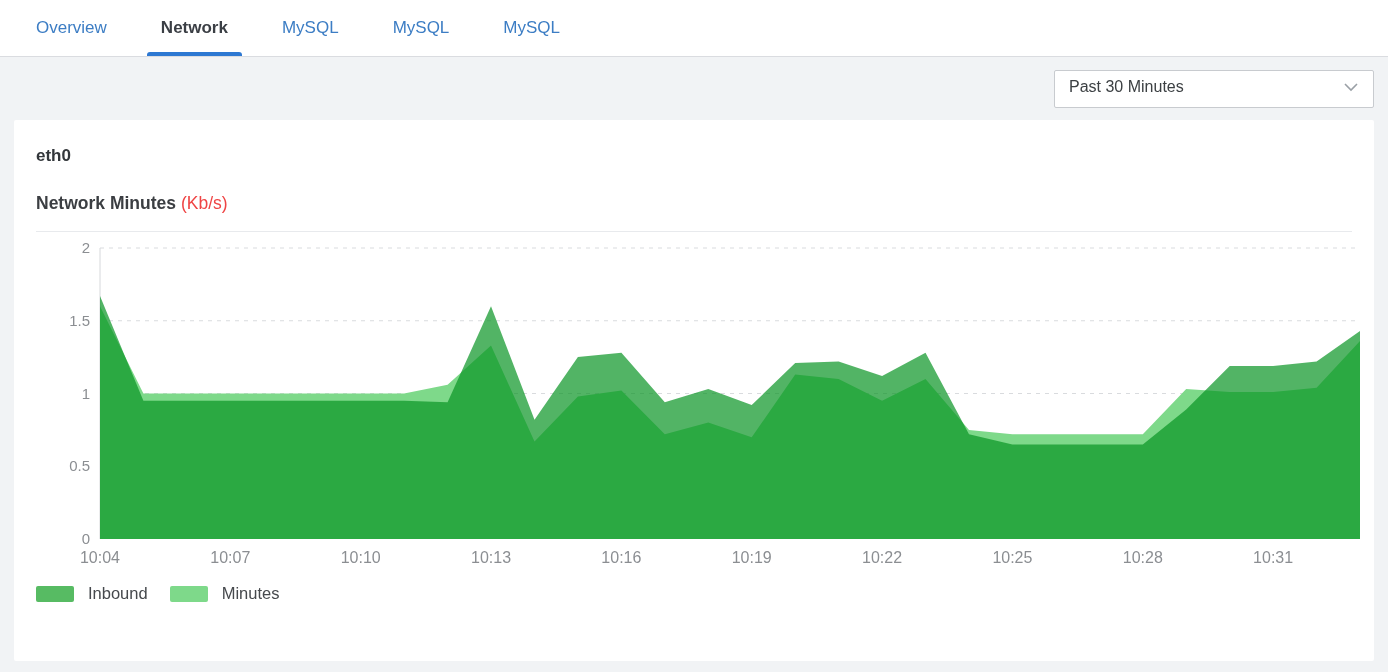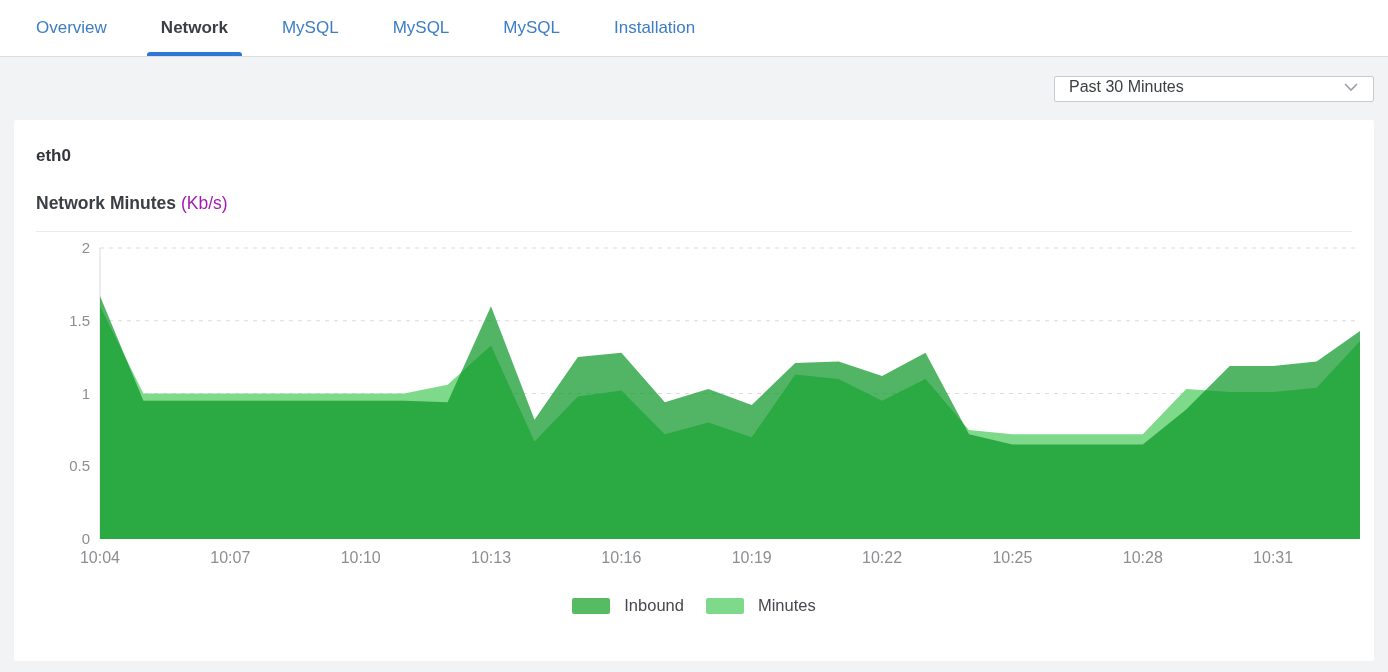--- a/index.html
+++ b/index.html
@@ -42,21 +42,21 @@
   
   .toolbar {
     height: 63px;
     display: flex;
     align-items: center;
     justify-content: flex-end;
     padding-right: 14px;
   }
   .select {
     width: 320px;
-    height: 26px;
+    height: 38px;
     background: #ffffff;
     border: 1px solid #c8cbcf;
     border-radius: 2px;
     display: flex;
     align-items: center;
     padding: 0 12px 4px 14px;
     font-size: 16px;
     color: #3c4043;
     cursor: pointer;
   }
@@ -66,47 +66,46 @@
   .card {
     background: #ffffff;
     margin: 0 14px;
     height: 541px;
     border-radius: 2px;
     padding: 26px 22px 15px 22px;
     position: relative;
   }
   .iface-title { font-size: 17px; font-weight: bold; color: #33373b; margin-bottom: 27px; }
   .chart-title { font-size: 17.5px; color: #3b3e42; margin-bottom: 17px; }
-  .chart-title .unit { font-weight: normal; color: #a21caf; }
+  .chart-title .unit { font-weight: normal; color: #ef4444; }
   .chart-title .main { font-weight: bold; }
   .divider { border-top: 1px solid #e8eaed; }
   .chart-wrap { margin-top: 0px; }
   svg text { font-family: "Liberation Sans", sans-serif; }
   
   .legend {
     display: flex;
-    justify-content: center;
+    justify-content: flex-start;
     align-items: center;
-    margin-top: 15px;
+    margin-top: 3px;
     gap: 22px;
   }
   .legend-item { display: flex; align-items: center; gap: 14px; }
   .legend-swatch { width: 38px; height: 16px; border-radius: 2px; }
   .legend-label { font-size: 16.5px; color: #46494d; }
 </style>
 </head>
 <body>
 
 <div class="tabbar" id="tabbar">
     <div class="tab">Overview</div>
     <div class="tab active">Network</div>
     <div class="tab">MySQL</div>
     <div class="tab">MySQL</div>
     <div class="tab">MySQL</div>
-    <div class="tab">Installation</div>
   </div>
 
 <div class="toolbar">
   <div class="select">
     <span class="value">Past 30 Minutes</span>
     <span>
       <svg width="20" height="20" viewBox="0 0 20 20">
         <polyline points="4,7 10,13 16,7" fill="none" stroke="#9aa0a6" stroke-width="1.6"></polyline>
       </svg>
     </span>

